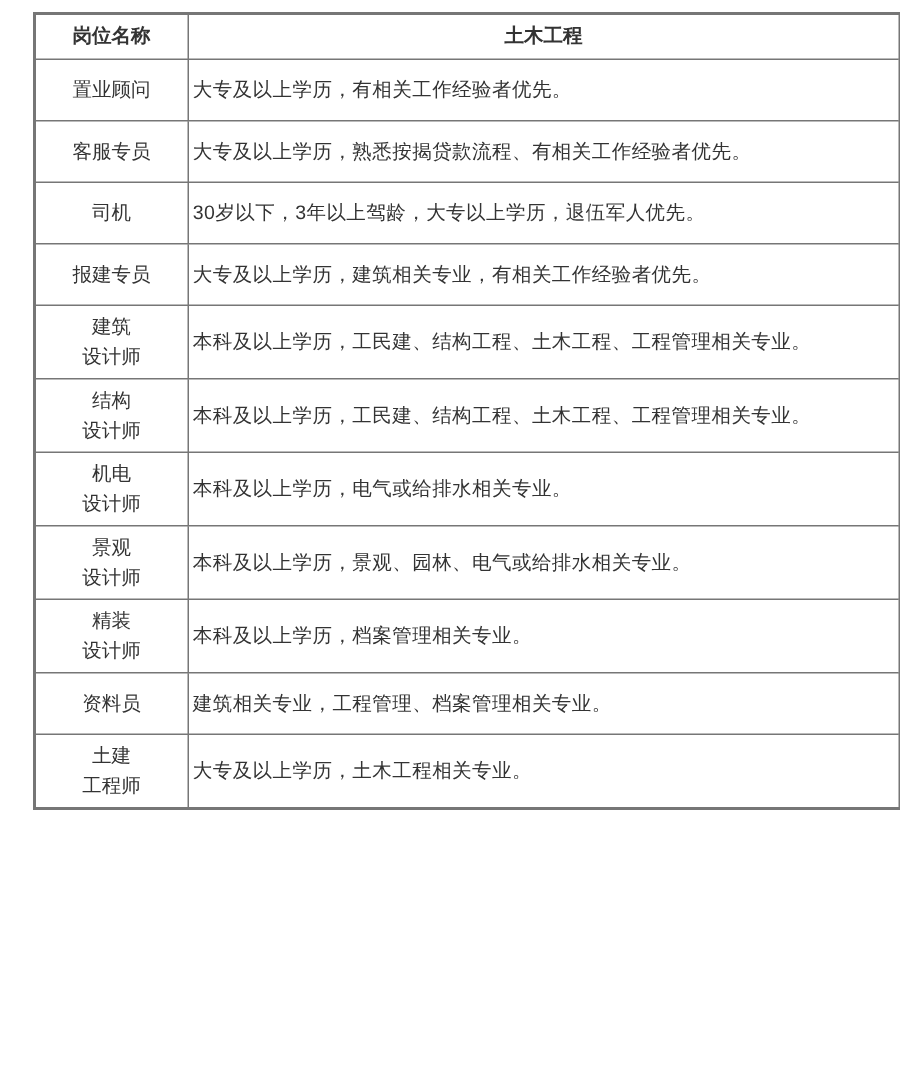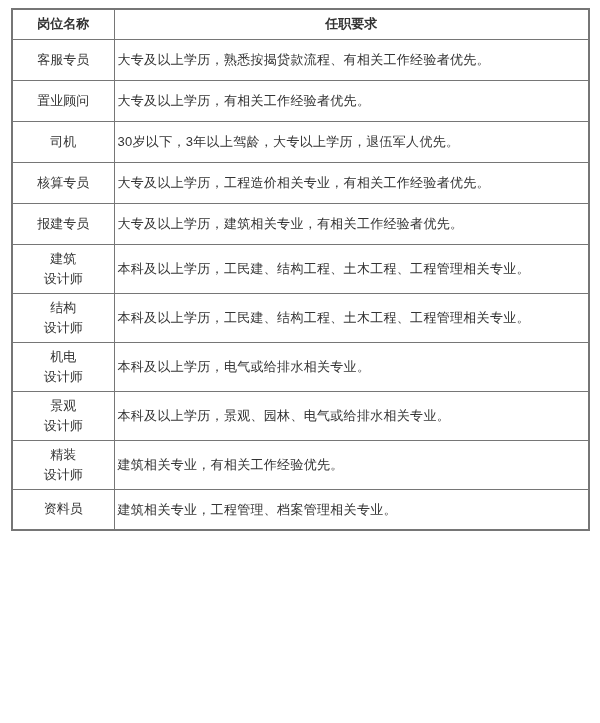--- a/index.html
+++ b/index.html
@@ -16,21 +16,21 @@
     width: 600px;
     height: 723px;
     background: var(--bg-color);
     font-family: "Liberation Sans", sans-serif;
     color: var(--text-color);
     overflow: hidden;
   }
   .page {
     width: 600px;
     height: 706px;
-    padding: 8px 0 0 11px;
+    padding: 8px 0 0 22px;
   }
   table.jobs-table {
     border-collapse: collapse;
     table-layout: fixed;
     width: 579px;
     border: 2px solid var(--border-color);
   }
   .jobs-table col.col-position { width: 102px; }
   .jobs-table th,
   .jobs-table td {
@@ -64,43 +64,39 @@
 
 <div class="page">
   <table class="jobs-table">
     <colgroup>
       <col class="col-position">
       <col class="col-requirement">
     </colgroup>
     <thead>
       <tr>
         <th>岗位名称</th>
-        <th>任职要求</th>
+        <th>土木工程</th>
       </tr>
     </thead>
     <tbody>
   <tr>
-    <td class="position">客服专员</td>
-    <td class="requirement">大专及以上学历，熟悉按揭贷款流程、有相关工作经验者优先。</td>
+    <td class="position">置业顾问</td>
+    <td class="requirement">大专及以上学历，有相关工作经验者优先。</td>
   </tr>
 
   <tr>
-    <td class="position">置业顾问</td>
-    <td class="requirement">大专及以上学历，有相关工作经验者优先。</td>
+    <td class="position">客服专员</td>
+    <td class="requirement">大专及以上学历，熟悉按揭贷款流程、有相关工作经验者优先。</td>
   </tr>
 
   <tr>
     <td class="position">司机</td>
     <td class="requirement">30岁以下，3年以上驾龄，大专以上学历，退伍军人优先。</td>
   </tr>
 
-  <tr>
-    <td class="position">核算专员</td>
-    <td class="requirement">大专及以上学历，工程造价相关专业，有相关工作经验者优先。</td>
-  </tr>
 
 
   <tr>
     <td class="position">报建专员</td>
     <td class="requirement">大专及以上学历，建筑相关专业，有相关工作经验者优先。</td>
   </tr>
 
 
   <tr>
     <td class="position">建筑
@@ -122,24 +118,29 @@
 
   <tr>
     <td class="position">景观
 设计师</td>
     <td class="requirement">本科及以上学历，景观、园林、电气或给排水相关专业。</td>
   </tr>
 
   <tr>
     <td class="position">精装
 设计师</td>
-    <td class="requirement">建筑相关专业，有相关工作经验优先。</td>
+    <td class="requirement">本科及以上学历，档案管理相关专业。</td>
   </tr>
 
   <tr>
     <td class="position">资料员</td>
     <td class="requirement">建筑相关专业，工程管理、档案管理相关专业。</td>
   </tr>
 
 
+  <tr>
+    <td class="position">土建
+工程师</td>
+    <td class="requirement">大专及以上学历，土木工程相关专业。</td>
+  </tr>
 </tbody>
   </table>
 </div>
 
 </body></html>

